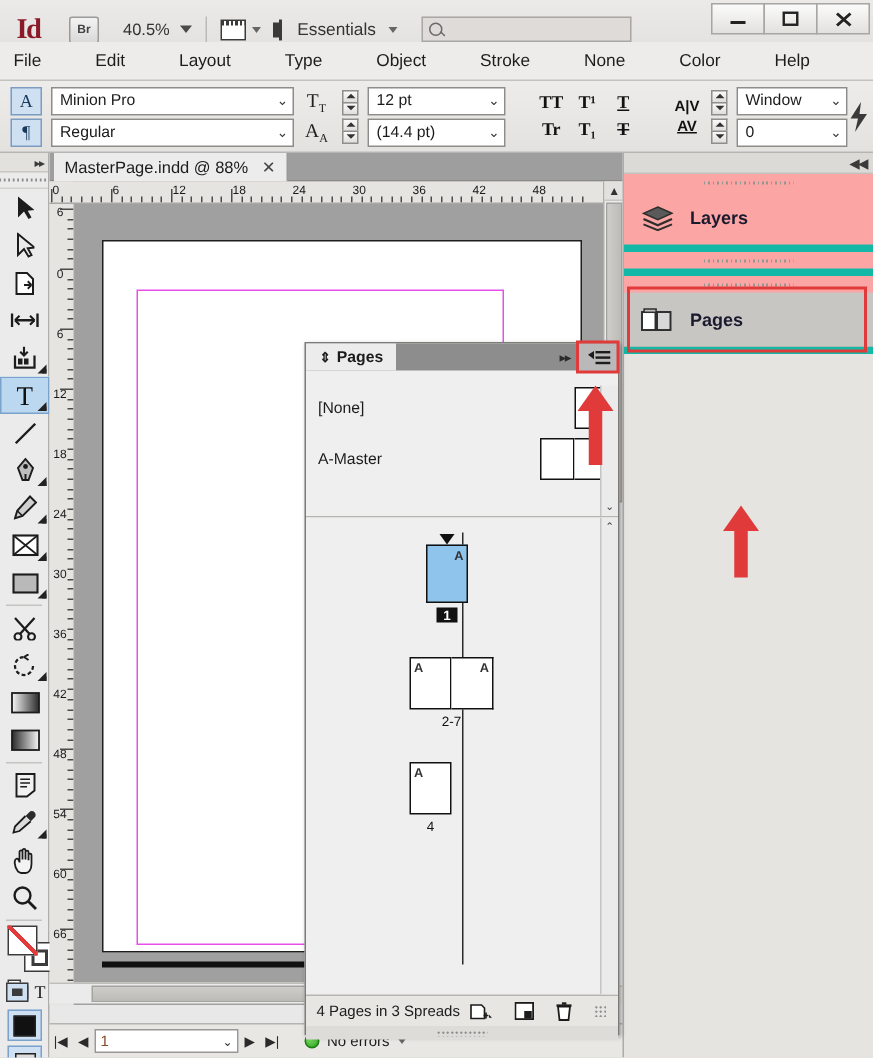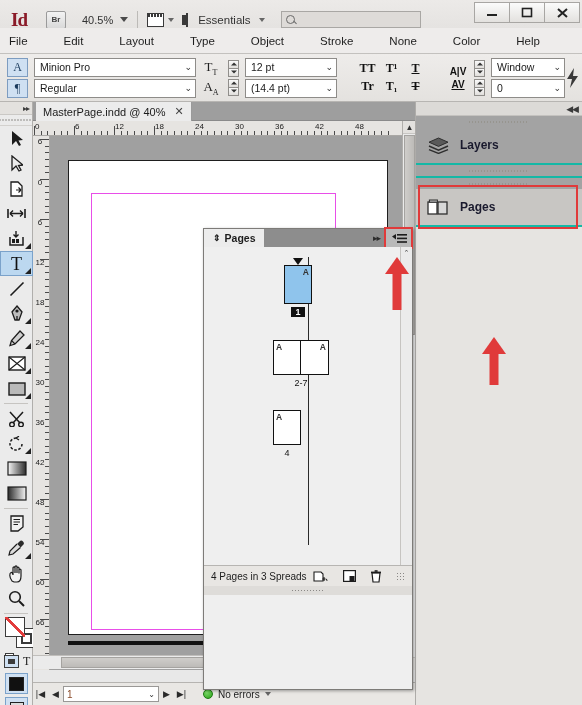--- a/index.html
+++ b/index.html
@@ -223,21 +223,21 @@
     background:radial-gradient(circle at 35% 30%, #7ddc6a, #29a117); border:1px solid #1e7a12; }
 
   
   .dock {
     position:absolute; left:415px; top:102px; width:167px; height:603px;
     background:#e6e4e1; border-left:1px solid #aeaca9;
   }
   .dock-head { height:14px; background:#dcdad7; border-bottom:1px solid #c4c2bf;
     display:flex; align-items:center; justify-content:flex-end; padding-right:4px;
     font-size:9px; color:#3a3a3a; letter-spacing:-1px; }
-  .dock-group { border-bottom:2px solid #14b8a6; background:#a3a3a3; }
+  .dock-group { border-bottom:5px solid #14b8a6; background:#fca5a5; }
   .dock-grip { height:11px; background-image:repeating-linear-gradient(90deg,#97958f 0 1px,transparent 1px 3px);
     background-size:3px 2px; background-position:center; background-repeat:no-repeat;
     background-size:60px 2px; }
   .dock-item { height:36px; display:flex; align-items:center; gap:11px; padding-left:11px;
      font-size:12px; color:#1a1a2e; font-weight:bold; position:relative; }
   .dock-item.active { background:#c8c6c3; }
   .dock-item .ic { width:22px; height:20px; display:flex; align-items:center; justify-content:center; }
   .hl-box { position:absolute; left:2px; right:4px; top:-4px; bottom:-4px;
      border:2.5px solid #e03a3a; pointer-events:none; }
 
@@ -466,21 +466,21 @@
         <path d="M0 4 L4 1.5 L4 6.5 Z" fill="#3a3a3a"></path>
         <rect x="5" y="1.5" width="9" height="1.5" fill="#3a3a3a"></rect>
         <rect x="5" y="5" width="9" height="1.5" fill="#3a3a3a"></rect>
         <rect x="5" y="8.5" width="9" height="1.5" fill="#3a3a3a"></rect>
       </svg>
     </div>
   </div>
 
   <div class="doctabbar">
     <div class="doctab">
-      <span>MasterPage.indd @ 40%</span>
+      <span>MasterPage.indd @ 88%</span>
       <span class="tabclose">✕</span>
     </div>
     <div class="collapse-dock">◀◀</div>
   </div>
 
   <div class="toolbox">
     <div class="tb-head">▸▸</div>
     <div class="tb-grip"></div>
 
     <div class="tool">
@@ -888,20 +888,38 @@
         <svg width="15" height="11">
           <path d="M0 3.5 L4 1 L4 6.5 Z" fill="#1c1c1c"></path>
           <rect x="5" y="1" width="10" height="1.6" fill="#1c1c1c"></rect>
           <rect x="5" y="4.6" width="10" height="1.6" fill="#1c1c1c"></rect>
           <rect x="5" y="8.2" width="10" height="1.6" fill="#1c1c1c"></rect>
         </svg>
         <span class="pp-menu-hl"></span>
       </div>
     </div>
 
+    <div class="pp-masters">
+      <div class="master-row" style="margin-top:10px;">
+        <span class="master-name">[None]</span>
+        <span class="m-thumbs">
+          <span class="m-pg"></span>
+        </span>
+      </div>
+      <div class="master-row" style="margin-top:5px;">
+        <span class="master-name">A-Master</span>
+        <span class="m-thumbs">
+          <span class="m-pg"></span>
+          <span class="m-pg"></span>
+        </span>
+      </div>
+      <div class="pp-scroll-right">
+        <div style="position:absolute;bottom:0;width:100%;height:12px;display:flex;align-items:center;justify-content:center;font-size:7px;color:#444;">⌄</div>
+      </div>
+    </div>
 
     <div class="pp-body">
       <div class="spine"></div>
 
       <div class="pg-item" style="left:80px; top:18px;">
         <div class="pg-thumb selected" style="width:28px;height:39px;">
           <span class="pg-marker"></span>
           <span class="pg-A">A</span>
         </div>
         <div class="pg-label cur">1</div>

